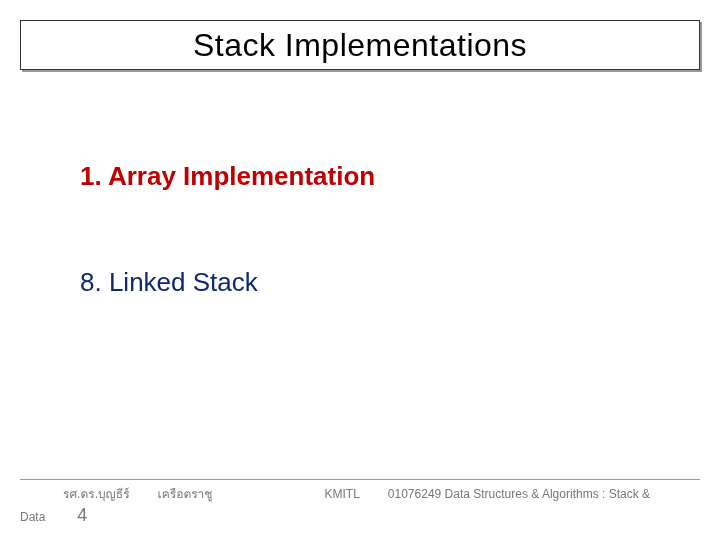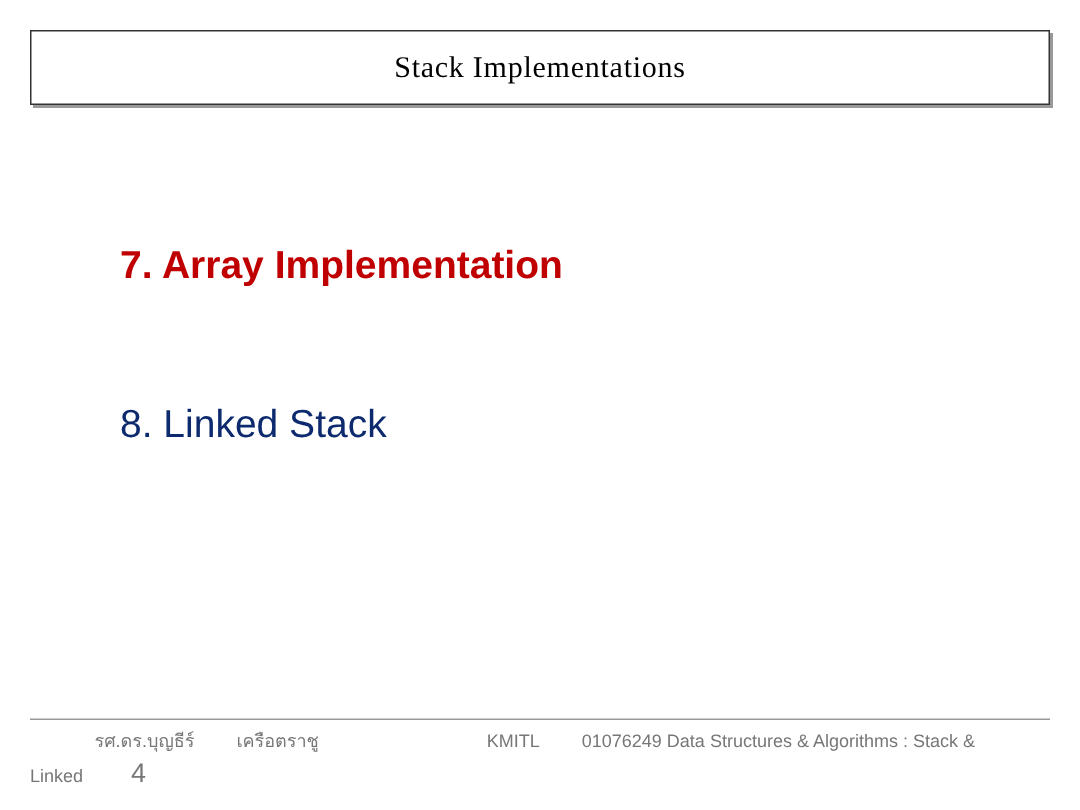--- a/index.html
+++ b/index.html
@@ -27,24 +27,23 @@
     right: 20px;
     height: 48px;
     border: 1px solid #333;
     background: #fff;
     box-shadow: 2px 2px 0 0 #999;
     display: flex;
     align-items: center;
     justify-content: center;
   }
   .title-text {
-    font-size: 20px;
+    font-size: 32px;
     color: #000;
     letter-spacing: 0.5px;
-    font-family: Liberation Serif, serif;
   }
 
   .content {
     position: absolute;
     top: 160px;
     left: 80px;
     right: 40px;
   }
 
   .item {
@@ -94,32 +93,32 @@
 </head>
 <body>
 
 <div class="slide">
 
   <div class="title-box">
     <span class="title-text">Stack Implementations</span>
   </div>
 
   <div class="content">
-    <div class="item active">7. Array Implementation</div>
+    <div class="item active">1. Array Implementation</div>
     <div class="item inactive">8. Linked Stack</div>
   </div>
 
   <div class="footer">
     <div class="footer-row1">
       <span>รศ.ดร.บุญธีร์</span>
       <span>เครือตราชู</span>
       <span class="spacer"></span>
       <span class="spacer"></span>
       <span>KMITL</span>
       <span>01076249 Data Structures &amp; Algorithms : Stack &amp;</span>
     </div>
     <div class="footer-row2">
-      <span>Linked</span>
+      <span>Data</span>
       <span class="pagenum">4</span>
     </div>
   </div>
 
 </div>
 
 </body></html>

